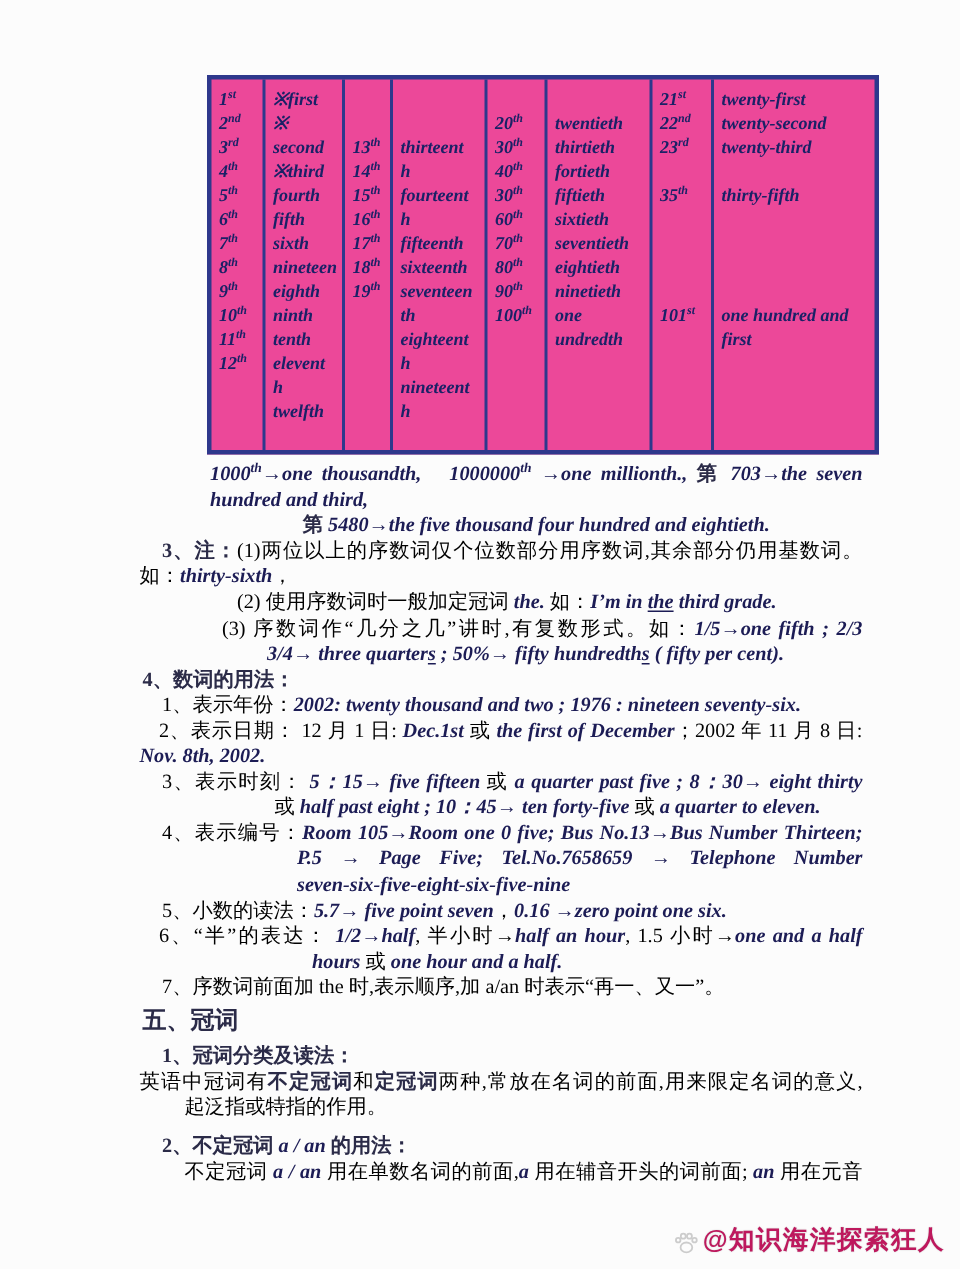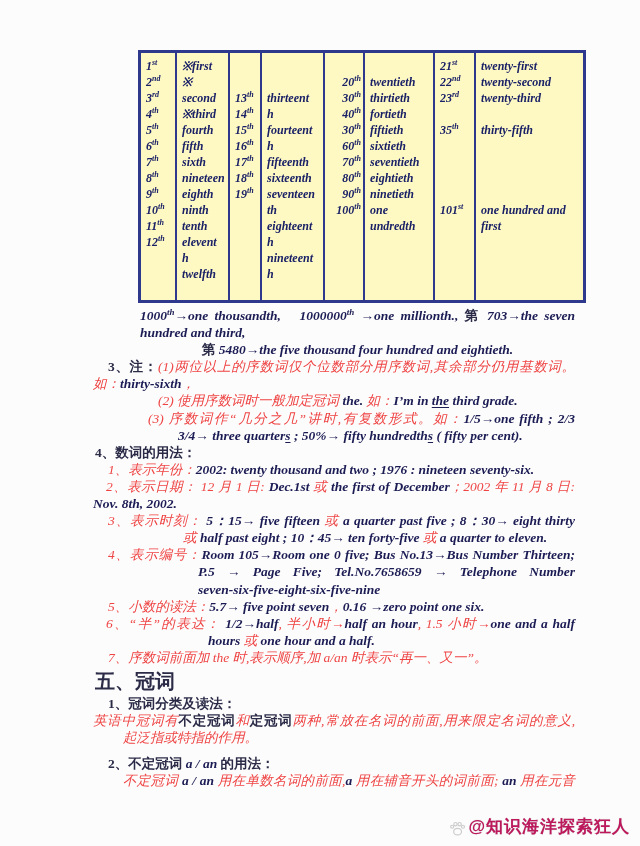--- a/index.html
+++ b/index.html
@@ -8,21 +8,21 @@
     width:640px;height:846px;
     background:#fcfcfc;
     font-family:"Liberation Serif","DejaVu Serif",serif;
     overflow:hidden;
   }
   
   .ntable{
     position:absolute;left:138px;top:50px;
     width:448px;height:253px;
     box-sizing:border-box;
-    background:#fef9c3;
+    background:#ec4899;
     border:3px solid #2e388c;
     display:flex;
   }
   .tcol{
     box-sizing:border-box;
     padding:5px 2px 0 5px;
     font-weight:bold;font-style:italic;
     font-size:12px;line-height:16px;
     color:#1a2166;
     overflow:hidden;
@@ -31,22 +31,22 @@
   .tl{height:16px;white-space:nowrap;}
   .tsup{font-size:8px;vertical-align:super;line-height:0;}
   
   .btext{
     position:absolute;left:93px;top:307px;width:482px;
     font-size:13.5px;line-height:17.1px;
     color:#30304a;
   }
   .bline{white-space:pre-wrap;}
   .just{text-align:justify;text-align-last:justify;}
-  .bhead{font-size:20px;line-height:22px;}
-  .r-cn{color:#ef4444;font-style:italic;}
+  .bhead{font-size:16px;line-height:22px;}
+  .r-cn{color:#000000;}
   .r-cnb{font-weight:bold;color:#2b2b48;}
   .r-en{font-weight:bold;font-style:italic;color:#1c1c55;}
   .r-enu{font-weight:bold;font-style:italic;color:#1c1c55;text-decoration:underline;text-underline-offset:2px;}
   .r-sup{font-weight:bold;font-style:italic;color:#1c1c55;font-size:9px;vertical-align:super;line-height:0;}
   
   .wmark{
     position:absolute;right:10px;bottom:8px;
     display:flex;align-items:flex-end;gap:2px;
     font-family:Liberation Sans, sans-serif;
     font-size:17px;font-weight:bold;
@@ -112,21 +112,21 @@
         <div class="tl">h</div>
         <div class="tl">fifteenth</div>
         <div class="tl">sixteenth</div>
         <div class="tl">seventeen</div>
         <div class="tl">th</div>
         <div class="tl">eighteent</div>
         <div class="tl">h</div>
         <div class="tl">nineteent</div>
         <div class="tl">h</div>
       </div>
-      <div class="tcol" style="width: 40px; flex: 0 0 40px; text-align: right;">
+      <div class="tcol" style="width: 40px; flex: 0 0 40px;">
         <div class="tl">&nbsp;</div>
         <div class="tl"><span>20</span><span class="tsup">th</span></div>
         <div class="tl"><span>30</span><span class="tsup">th</span></div>
         <div class="tl"><span>40</span><span class="tsup">th</span></div>
         <div class="tl"><span>30</span><span class="tsup">th</span></div>
         <div class="tl"><span>60</span><span class="tsup">th</span></div>
         <div class="tl"><span>70</span><span class="tsup">th</span></div>
         <div class="tl"><span>80</span><span class="tsup">th</span></div>
         <div class="tl"><span>90</span><span class="tsup">th</span></div>
         <div class="tl"><span>100</span><span class="tsup">th</span></div>

